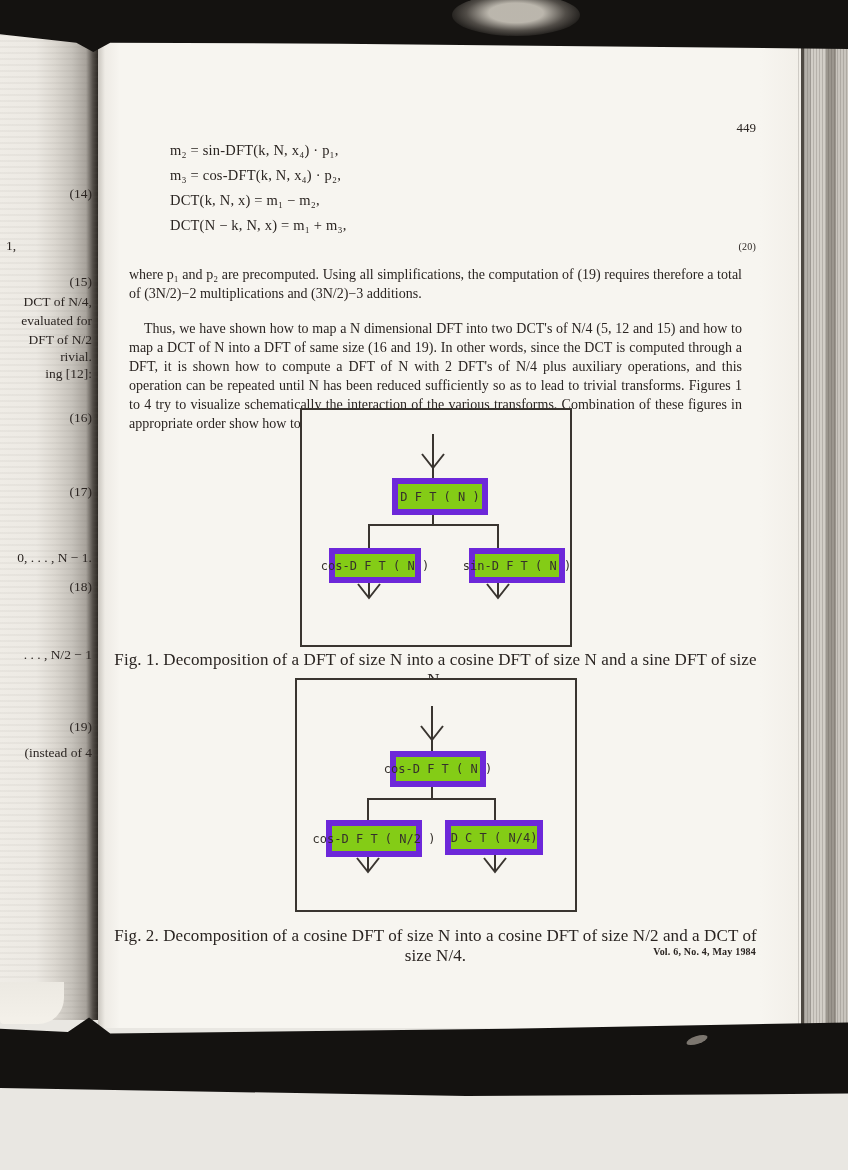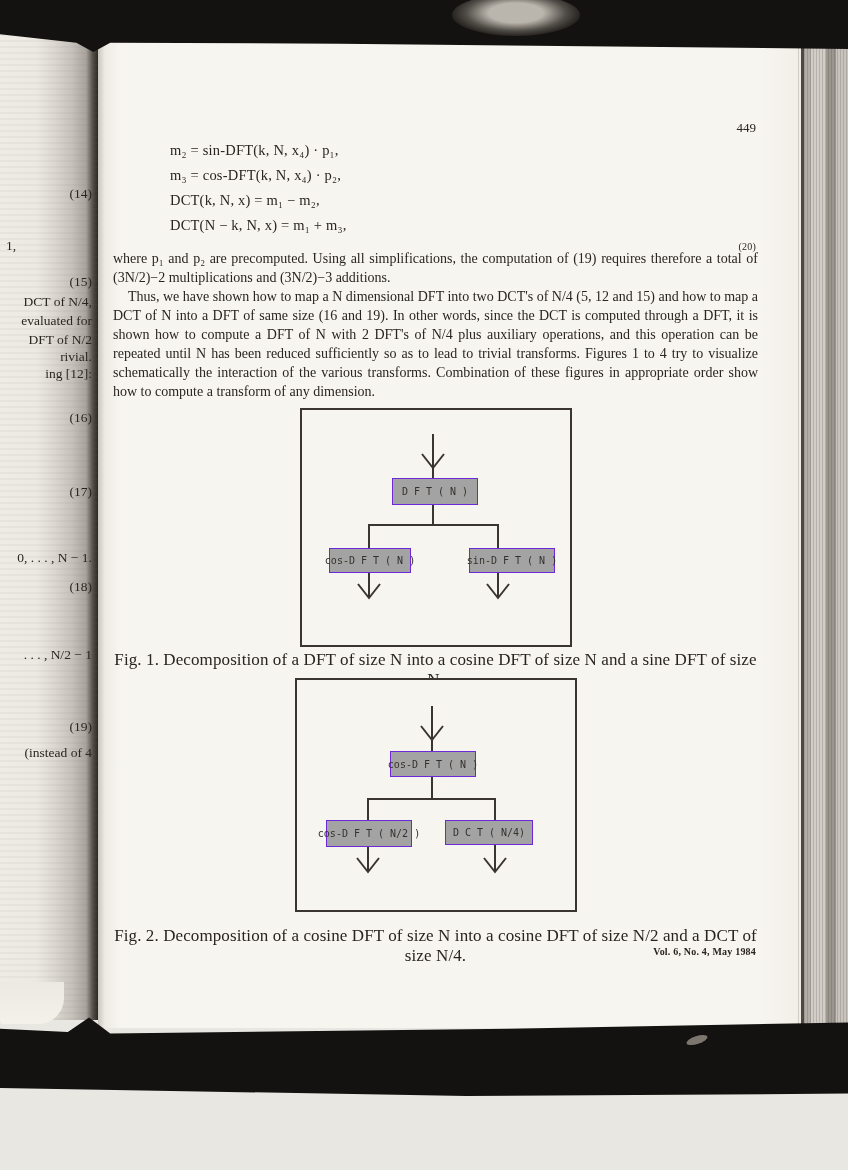--- a/index.html
+++ b/index.html
@@ -36,30 +36,30 @@
 
   
   .content{position:absolute;left:15px;top:0;width:645px;height:992px;}
   .running-head{position:absolute;top:84px;left:0;width:100%;text-align:center;
     font-style:italic;font-size:13px;letter-spacing:.2px;}
   .page-number{position:absolute;top:84px;right:2px;font-size:13px;}
   .equations{position:absolute;top:106px;left:57px;right:0;}
   .eq-line{position:relative;height:25px;font-size:14.5px;letter-spacing:.2px;}
   .eq-number{position:absolute;right:2px;top:0;font-size:10px;margin-top:24px;}
   .body-text{position:absolute;top:213px;left:0;width:645px;font-size:14px;line-height:19px;text-align:justify;}
-  .body-text p{margin:0;}
+  .body-text p{margin:16px;}
   .body-text p.indent{text-indent:15px;}
 
   
   .figure{position:absolute;border:2px solid #3a3530;background:#f7f5f0;}
   .figure-1{left:187px;top:372px;width:268px;height:235px;}
   .figure-2{left:182px;top:642px;width:278px;height:230px;}
   .fig-svg{position:absolute;left:0;top:0;}
-  .fig-box{position:absolute;border:1px solid #6d28d9;background:#a3a3a3;display:flex;align-items:center;justify-content:center;
-    font-family:"DejaVu Sans Mono",monospace;font-size:10px;letter-spacing:0;white-space:nowrap;color:#35302b;}
+  .fig-box{position:absolute;border:6px solid #6d28d9;background:#84cc16;display:flex;align-items:center;justify-content:center;
+    font-family:"DejaVu Sans Mono",monospace;font-size:12px;letter-spacing:0;white-space:nowrap;color:#35302b;}
   .figure-1 .box-root{left:90px;top:68px;width:84px;height:25px;}
   .figure-1 .box-left{left:27px;top:138px;width:80px;height:23px;}
   .figure-1 .box-right{left:154px;top:138px;width:84px;height:23px;margin-left:13px;}
   .figure-2 .box-root{left:93px;top:71px;width:84px;height:24px;}
   .figure-2 .box-left{left:29px;top:140px;width:84px;height:25px;}
   .figure-2 .box-right{left:148px;top:140px;width:86px;height:23px;}
 
   .caption{position:absolute;left:0;width:100%;text-align:center;font-size:17px;letter-spacing:.1px;}
   .caption-1{top:614px;}
   .caption-2{top:890px;}

